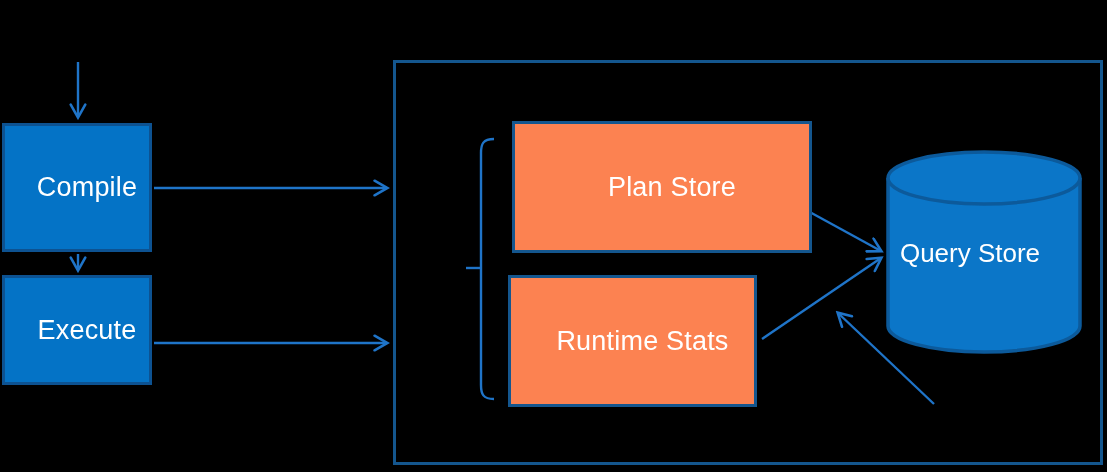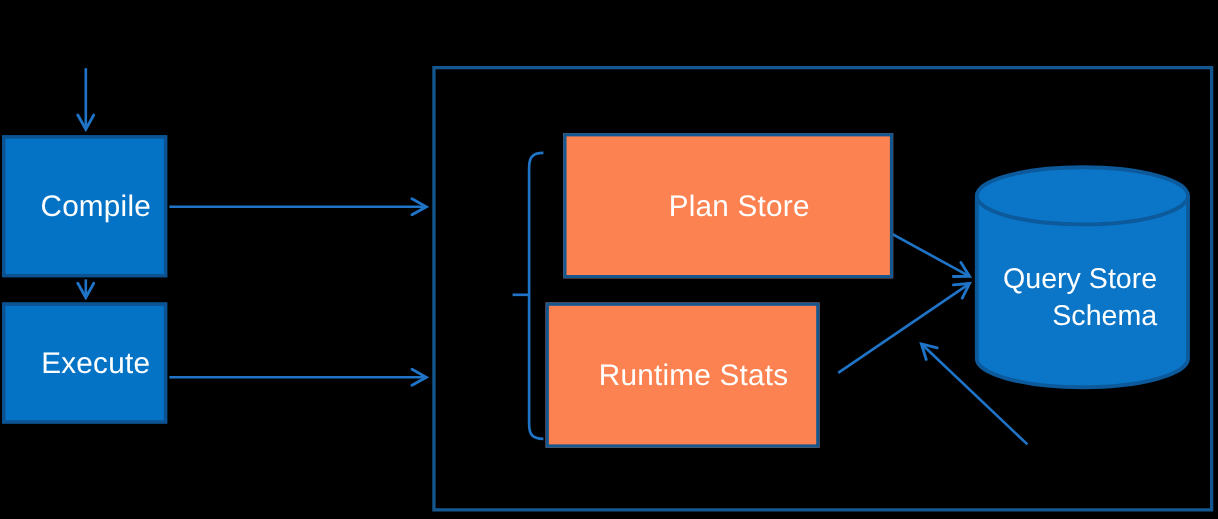--- a/index.html
+++ b/index.html
@@ -50,37 +50,37 @@
     background: var(--blue-fill, #0473C6);
     border: 3px solid var(--blue-border, #0D5291);
   }
   .node.orange {
     background: var(--orange-fill, #FC8251);
     border: 3px solid var(--orange-border, #14568E);
   }
   .compile  { left: 2px;  top: 123px; width: 150px; height: 129px; }
   .execute  { left: 2px;  top: 275px; width: 150px; height: 110px; }
   .plan     { left: 512px; top: 121px; width: 300px; height: 132px; }
-  .runtime  { left: 496px; top: 275px; width: 249px; height: 132px; }
+  .runtime  { left: 508px; top: 275px; width: 249px; height: 132px; }
   .container-rect {
     position: absolute;
     box-sizing: border-box;
     left: 393px;
     top: 60px;
     width: 710px;
     height: 405px;
     border: 3px solid var(--container-border, #14568E);
     background: transparent;
   }
   .cyl-label {
     position: absolute;
     left: 888px;
     top: 237px;
     width: 164px;
-    text-align: right;
+    text-align: center;
     color: var(--text, #fff);
     font-size: 26px;
     line-height: 33px;
   }
 </style>
 </head>
 <body>
 
 <div class="canvas">
 
@@ -119,16 +119,15 @@
 
   <div class="node orange plan">
     <span>Plan Store</span>
   </div>
   <div class="node orange runtime">
     <span>Runtime Stats</span>
   </div>
 
   <div class="cyl-label">
     <div>Query Store</div>
-    <div>Schema</div>
   </div>
 
 </div>
 
 </body></html>

